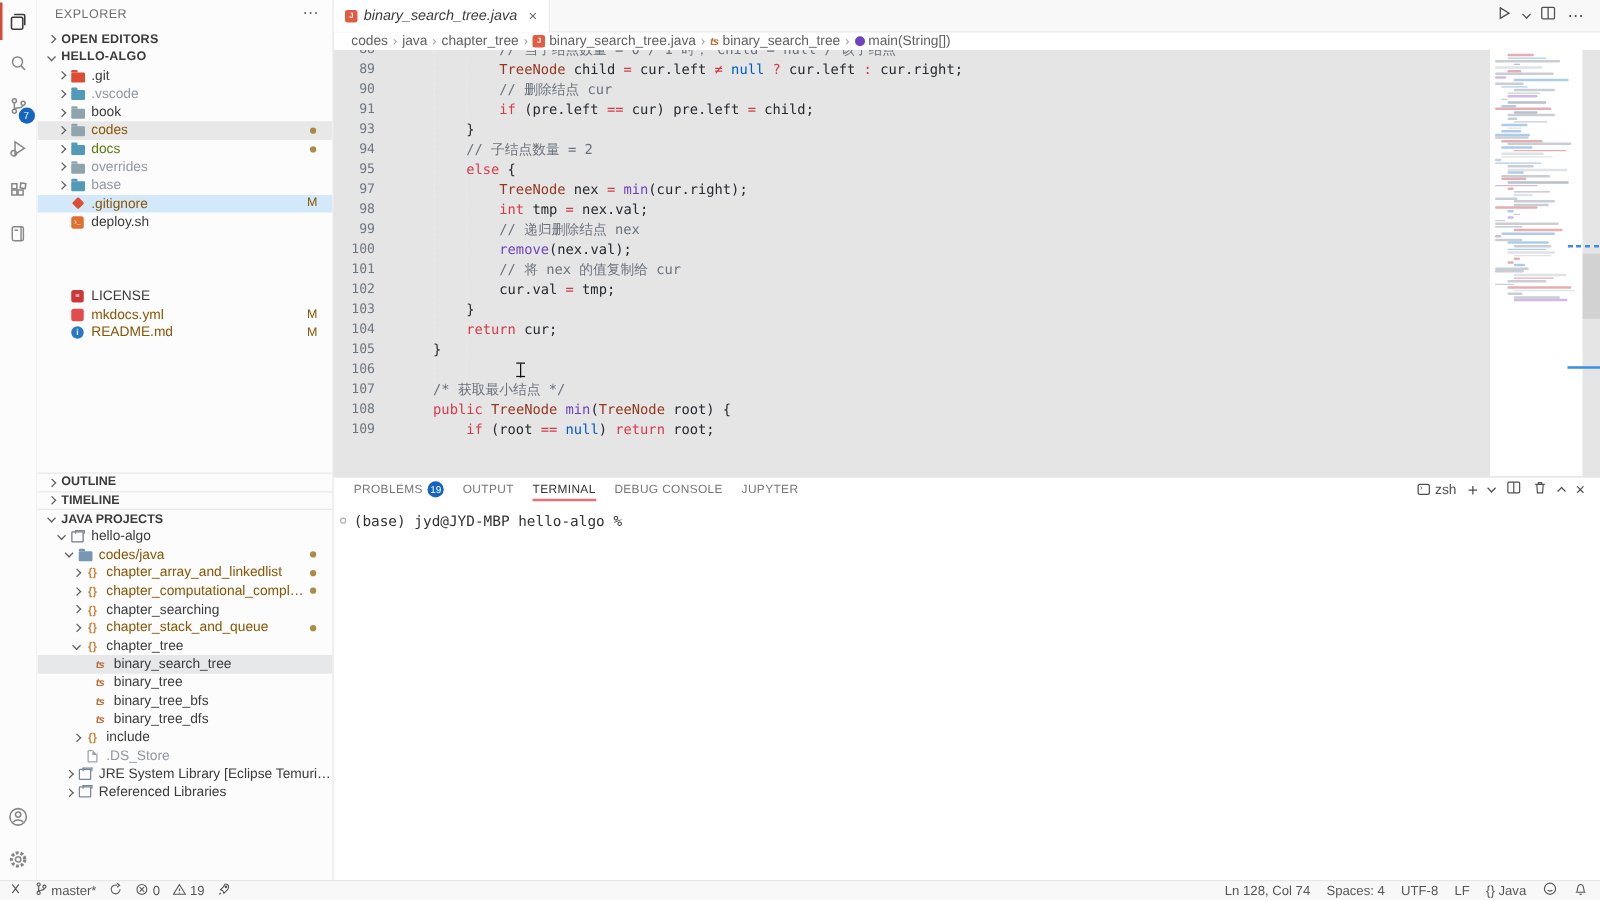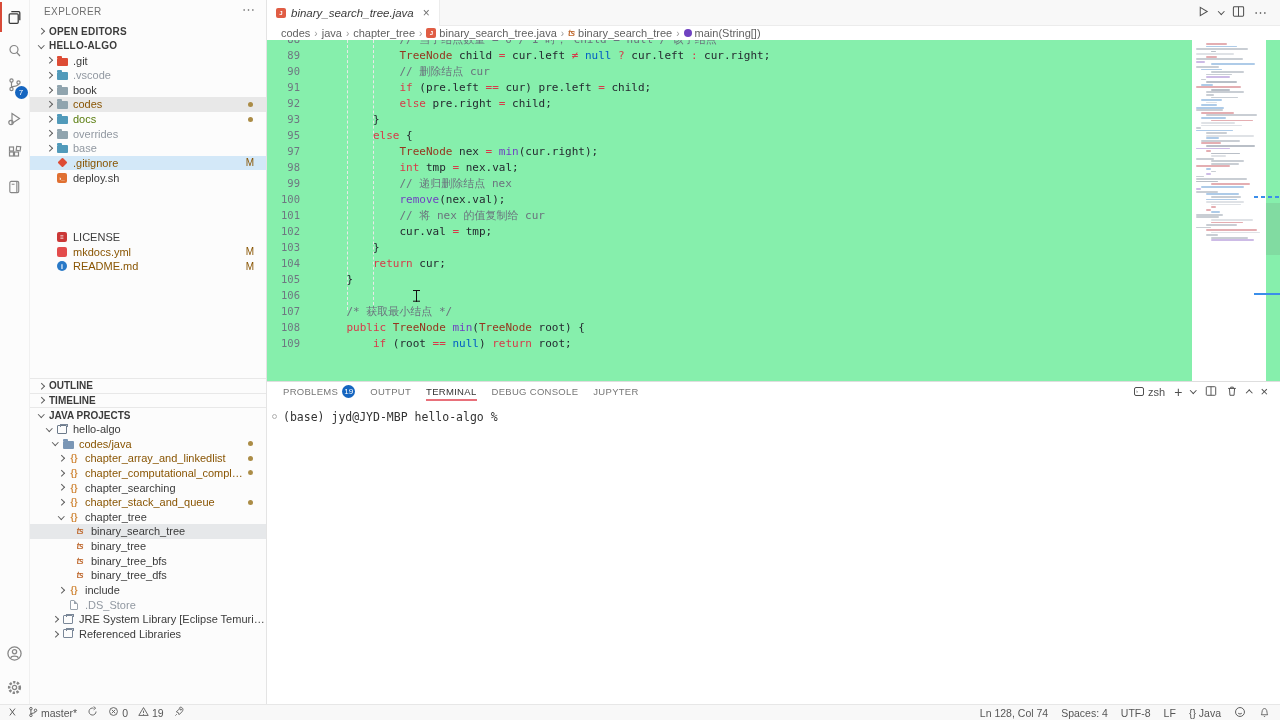--- a/index.html
+++ b/index.html
@@ -50,21 +50,21 @@
   .tab { height:26px; padding:0 9px; background:#fff; border-right:1px solid #ececec; display:flex; align-items:center; gap:5px; font-size:11.5px; color:#3b3b3b; cursor:pointer; }
   .tab .tab-label { font-style:italic; }
   .tab-close { color:#6f6f6f; font-size:12px; margin-left:4px; cursor:pointer; }
   .editor-actions { margin-left:auto; display:flex; align-items:center; gap:9px; padding-right:12px; color:#4f4f4f; }
   .editor-actions svg { stroke:currentColor; fill:none; stroke-width:1.1; }
   .ellipsis { font-size:13px; letter-spacing:1px; cursor:pointer; }
   .breadcrumbs { position:absolute; left:0; top:26px; right:0; height:14px; display:flex; align-items:center; font-size:11px; color:#616161; padding-left:14px; gap:3px; white-space:nowrap; }
   .bc-sep { color:#9a9a9a; font-size:10px; margin:0 1px; }
   .bc-item { display:flex; align-items:center; gap:3px; cursor:pointer; }
 
-  .editor { position:absolute; left:0; top:40px; right:0; height:341px; overflow:hidden; background:#86efac; }
+  .editor { position:absolute; left:0; top:40px; right:0; height:341px; overflow:hidden; background:#e5e5e5; }
   .code-lines { position:absolute; left:0; top:-9px; right:96px; font-family:"DejaVu Sans Mono","Liberation Mono",monospace; font-size:11px; }
   .code-line { height:16px; display:flex; align-items:center; white-space:pre; }
   .ln { width:33px; flex:none; text-align:right; color:#6e7781; font-size:10.5px; }
   .lc { margin-left:20px; }
   .tk-k,.tk-o { color:#d73a49; } .tk-t { color:#95371f; } .tk-f { color:#6f42c1; }
   .tk-n { color:#005cc5; } .tk-c { color:#6a737d; } .tk-p { color:#24292f; }
   .indent-guide { position:absolute; top:0; width:0; border-left:1px dashed #e9e9e9; }
   .minimap { position:absolute; top:0; right:14px; width:74px; height:100%; background:#fff; }
   .mm-line { position:absolute; height:1.8px; border-radius:1px; }
   .overview { position:absolute; top:0; right:0; width:14px; height:100%; }
@@ -483,22 +483,22 @@
       </div>
 
     <div class="editor">
       <div class="indent-guide" style="left:80px; height:270px;"></div>
       <div class="indent-guide" style="left:106px; height:270px;"></div>
       <div class="code-lines" id="code-lines">
           <div class="code-line"><span class="ln">88</span><span class="lc" style="padding-left: 79.44px;"><span class="tk-c">// 当子结点数量 = 0 / 1 时， child = null / 该子结点</span></span></div>
           <div class="code-line"><span class="ln">89</span><span class="lc" style="padding-left: 79.44px;"><span class="tk-t">TreeNode</span><span class="tk-p"> child </span><span class="tk-o">=</span><span class="tk-p"> cur.left </span><span class="tk-o">≠</span><span class="tk-p"> </span><span class="tk-n">null</span><span class="tk-p"> </span><span class="tk-o">?</span><span class="tk-p"> cur.left </span><span class="tk-o">:</span><span class="tk-p"> cur.right;</span></span></div>
           <div class="code-line"><span class="ln">90</span><span class="lc" style="padding-left: 79.44px;"><span class="tk-c">// 删除结点 cur</span></span></div>
           <div class="code-line"><span class="ln">91</span><span class="lc" style="padding-left: 79.44px;"><span class="tk-k">if</span><span class="tk-p"> (pre.left </span><span class="tk-o">==</span><span class="tk-p"> cur) pre.left </span><span class="tk-o">=</span><span class="tk-p"> child;</span></span></div>
-          <div class="code-line"><span class="ln">92</span><span class="lc" style="padding-left: 79.44px;"><span class="tk-k">else</span><span class="tk-p"> pre.right </span><span class="tk-o">=</span><span class="tk-p"> child;</span></span></div>
           <div class="code-line"><span class="ln">93</span><span class="lc" style="padding-left: 52.96px;"><span class="tk-p">}</span></span></div>
+          <div class="code-line"><span class="ln">94</span><span class="lc" style="padding-left: 52.96px;"><span class="tk-c">// 子结点数量 = 2</span></span></div>
           <div class="code-line"><span class="ln">95</span><span class="lc" style="padding-left: 52.96px;"><span class="tk-k">else</span><span class="tk-p"> {</span></span></div>
           <div class="code-line"><span class="ln">97</span><span class="lc" style="padding-left: 79.44px;"><span class="tk-t">TreeNode</span><span class="tk-p"> nex </span><span class="tk-o">=</span><span class="tk-p"> </span><span class="tk-f">min</span><span class="tk-p">(cur.right);</span></span></div>
           <div class="code-line"><span class="ln">98</span><span class="lc" style="padding-left: 79.44px; text-align: center;"><span class="tk-k">int</span><span class="tk-p"> tmp </span><span class="tk-o">=</span><span class="tk-p"> nex.val;</span></span></div>
           <div class="code-line"><span class="ln">99</span><span class="lc" style="padding-left: 79.44px;"><span class="tk-c">// 递归删除结点 nex</span></span></div>
           <div class="code-line"><span class="ln">100</span><span class="lc" style="padding-left: 79.44px;"><span class="tk-f">remove</span><span class="tk-p">(nex.val);</span></span></div>
           <div class="code-line"><span class="ln">101</span><span class="lc" style="padding-left: 79.44px;"><span class="tk-c">// 将 nex 的值复制给 cur</span></span></div>
           <div class="code-line"><span class="ln">102</span><span class="lc" style="padding-left: 79.44px;"><span class="tk-p">cur.val </span><span class="tk-o">=</span><span class="tk-p"> tmp;</span></span></div>
           <div class="code-line"><span class="ln">103</span><span class="lc" style="padding-left: 52.96px;"><span class="tk-p">}</span></span></div>
           <div class="code-line"><span class="ln">104</span><span class="lc" style="padding-left: 52.96px;"><span class="tk-k">return</span><span class="tk-p"> cur;</span></span></div>
           <div class="code-line"><span class="ln">105</span><span class="lc" style="padding-left: 26.48px;"><span class="tk-p">}</span></span></div>

